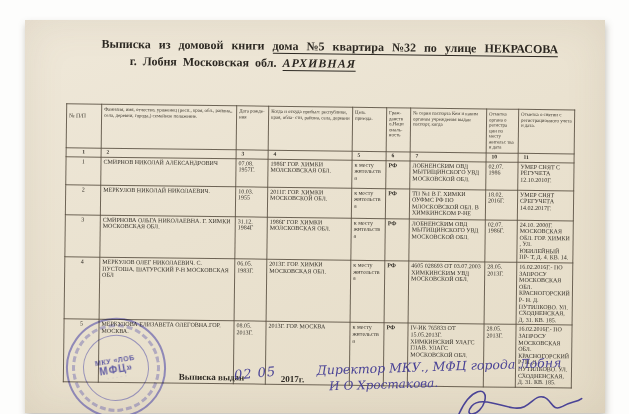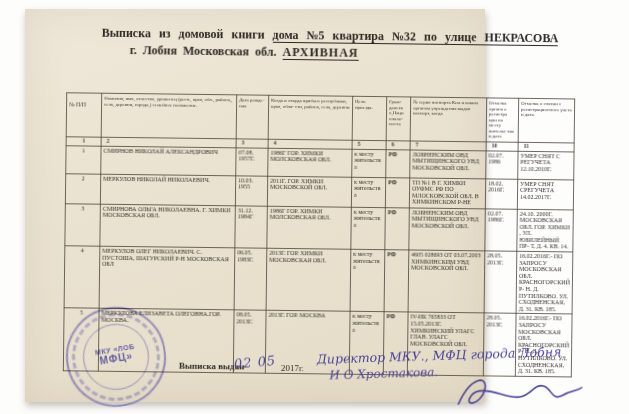--- a/index.html
+++ b/index.html
@@ -2,50 +2,50 @@
 <html><head>
 <meta charset="utf-8">
 <style>
   html,body{margin:0;padding:0;}
   body{
     width:629px;height:414px;overflow:hidden;position:relative;
     background:#fdfdfc;
     font-family:"Liberation Serif",serif;
   }
   .paper{
-    position:absolute;left:25px;top:9px;width:460px;height:393px;
+    position:absolute;left:25px;top:20px;width:580px;height:393px;
     background:linear-gradient(160deg,#efe8d9 0%,#eae2d0 45%,#e5dcc7 100%);
     box-shadow:1px 4px 7px rgba(90,80,60,.35), inset 0 0 40px rgba(120,100,70,.12);
   }
   .tilt{position:absolute;inset:0;transform:rotate(0.7deg);transform-origin:20px 20px;}
   
   .title{position:absolute;top:15px;left:65px;width:480px;color:#2d2923;
     font-weight:bold;font-size:12px;line-height:16px;}
   .title .l1{text-align:center;word-spacing:5px;}
   .title .l2{text-align:left;padding-left:40px;word-spacing:3px;margin-top:1px;}
   .uline{border-bottom:1.4px solid #2d2923;padding-bottom:0px;}
-  .arch{letter-spacing:1px;}
+  .arch{letter-spacing:1px;font-style:italic;}
   
   table.doctable{position:absolute;left:42px;top:83px;width:508px;
     border-collapse:collapse;table-layout:fixed;}
   table.doctable td{
     border:1px solid rgba(78,68,54,.8);
     padding:1px 2px;vertical-align:top;
     font-size:6px;line-height:6.6px;color:#35312a;
     overflow-wrap:break-word;
   }
   tr.hrow td{font-size:4.9px;line-height:5.5px;padding:2px 2px;color:#3d382f;}
   tr.hrow td.c1{font-size:5.8px;line-height:7px;text-align:left;padding-top:8px;}
   tr.nrow td{font-size:5.5px;line-height:6px;font-weight:bold;padding:0 0 0 5px;height:8px;}
   td.cnum{text-align:center;vertical-align:middle;font-size:6.5px;}
   td.cpurpose{overflow-wrap:anywhere;}
   td.ccit{text-align:left;vertical-align:middle;font-weight:bold;}
   
   .certify{position:absolute;left:158px;top:350px;font-weight:bold;font-size:9px;color:#2f2b25;}
-  .year{position:absolute;left:260px;top:351px;font-weight:normal;font-size:9px;color:#2f2b25;}
+  .year{position:absolute;left:260px;top:351px;font-weight:bold;font-size:9px;color:#2f2b25;}
   .hand{font-style:italic;color:#4a4396;font-family:"DejaVu Serif",serif;}
   .hand-date{position:absolute;left:213px;top:343px;font-size:13px;transform:rotate(-6deg);letter-spacing:1px;}
   .hand-block{position:absolute;left:296px;top:334px;font-size:12.5px;line-height:16px;transform:rotate(-2.5deg);white-space:nowrap;}
   .hand-block .hl2{padding-left:12px;font-size:12px;}
   .sig{position:absolute;left:428px;top:356px;}
   
   .stamp{
     position:absolute;left:45px;top:297px;width:96px;height:96px;border-radius:50%;
     border:2.6px solid rgba(88,83,170,.62);
     mix-blend-mode:multiply;transform:rotate(-10deg);

